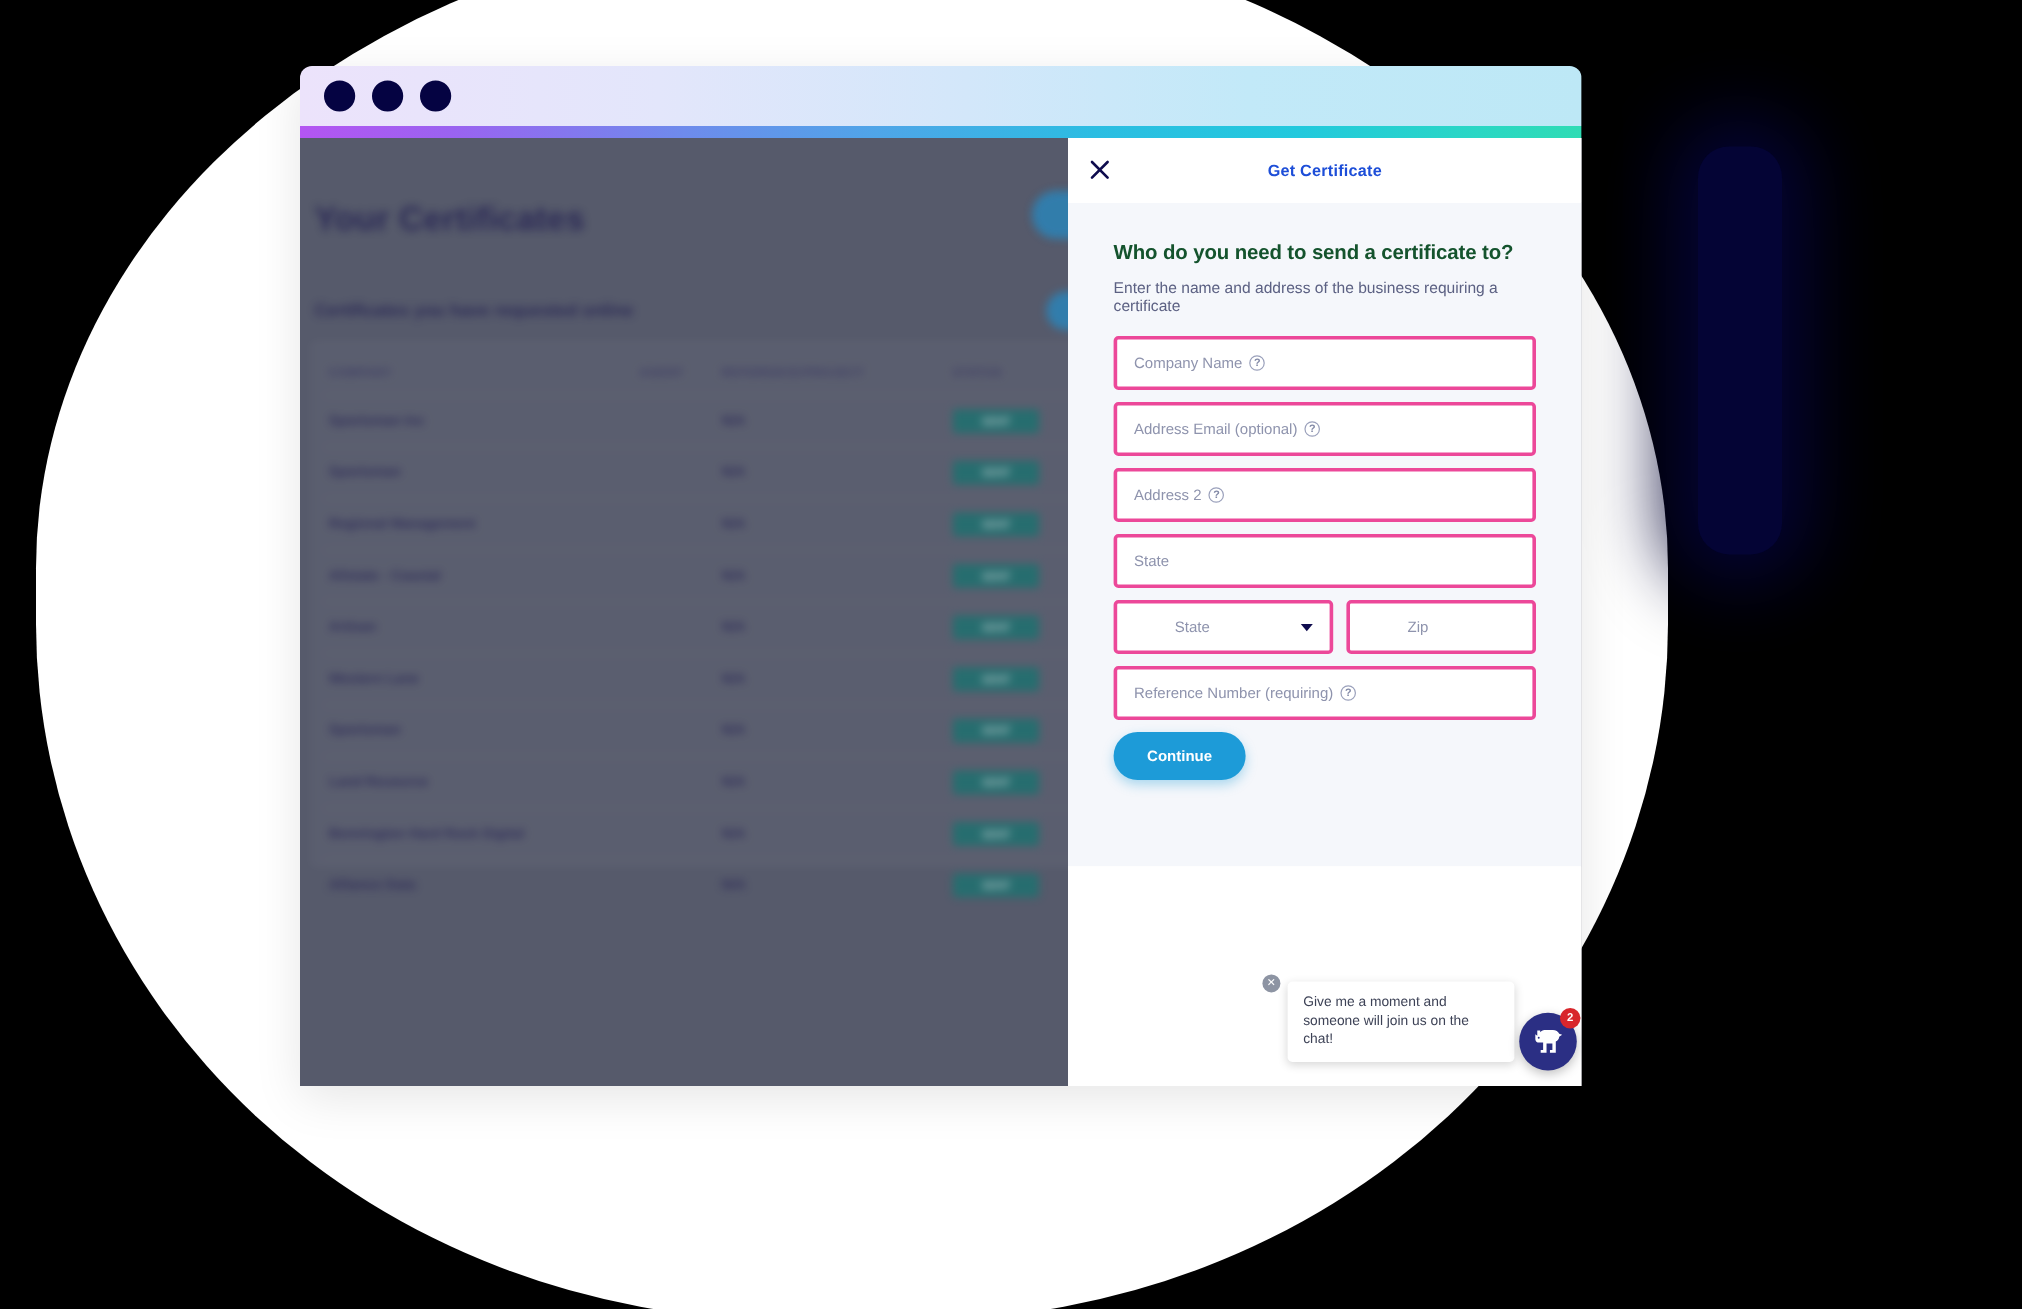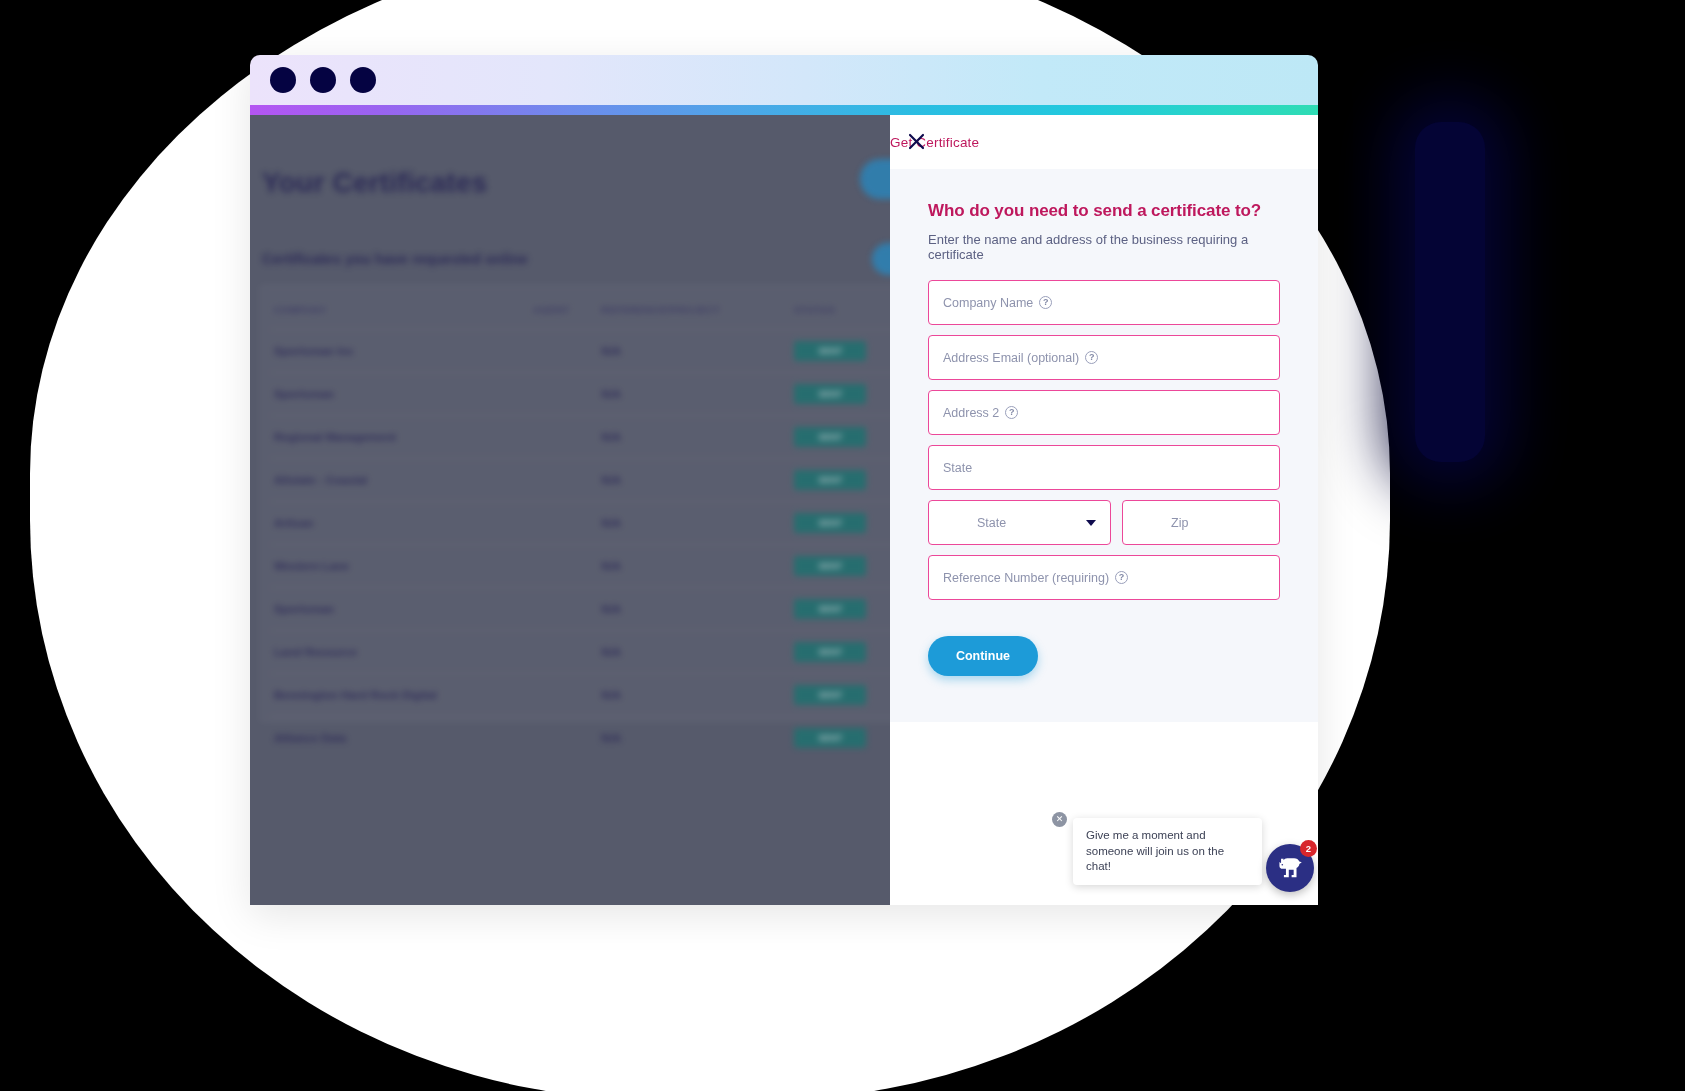--- a/index.html
+++ b/index.html
@@ -168,48 +168,49 @@
   .close-x {
     position: absolute;
     left: 11px; top: 11px;
     width: 30px; height: 30px;
     display: flex; align-items: center; justify-content: center;
     cursor: pointer;
   }
   .close-x svg { display: block; }
   .drawer-title {
     width: 100%;
+    text-align: center;
     font-size: 13.5px;
-    font-weight: normal;
-    color: #be185d;
+    font-weight: bold;
+    color: #1d4ed8;
     letter-spacing: .2px;
   }
   .drawer-body {
     background: #f5f7fb;
     height: 553px;
     padding: 32px 38px 0 38px;
     box-sizing: border-box;
   }
   .q-title {
     font-size: 17px;
     font-weight: bold;
-    color: #be185d;
+    color: #14532d;
     margin: 0 0 11px 0;
     letter-spacing: -.1px;
   }
   .q-sub {
     font-size: 13px;
     color: #5c6183;
     margin: 0 0 18px 0;
   }
   .field {
     width: 100%;
     box-sizing: border-box;
     height: 45px;
-    border: 1px solid #ec4899;
+    border: 3px solid #ec4899;
     border-radius: 4px;
     background: #ffffff;
     margin-bottom: 10px;
     display: flex;
     align-items: center;
     padding: 0 14px;
     font-size: 12.5px;
     color: #8e93ad;
     position: relative;
   }
@@ -238,21 +239,21 @@
   .row2 .field { margin-bottom: 0; padding-left: 48px; }
   .field.state { flex: 0 0 183px; justify-content: space-between; }
   .field.zip { flex: 1 1 auto; }
   .caret {
     width: 0; height: 0;
     border-left: 5px solid transparent;
     border-right: 5px solid transparent;
     border-top: 6px solid #0f0c4e;
   }
   .continue-btn {
-    margin-top: 26px;
+    margin-top: 0;
     width: 110px;
     height: 40px;
     border: none;
     border-radius: 21px;
     background: #1d9bd8;
     color: #ffffff;
     font-size: 12.5px;
     font-weight: bold;
     font-family: "Liberation Sans", sans-serif;
     cursor: pointer;

